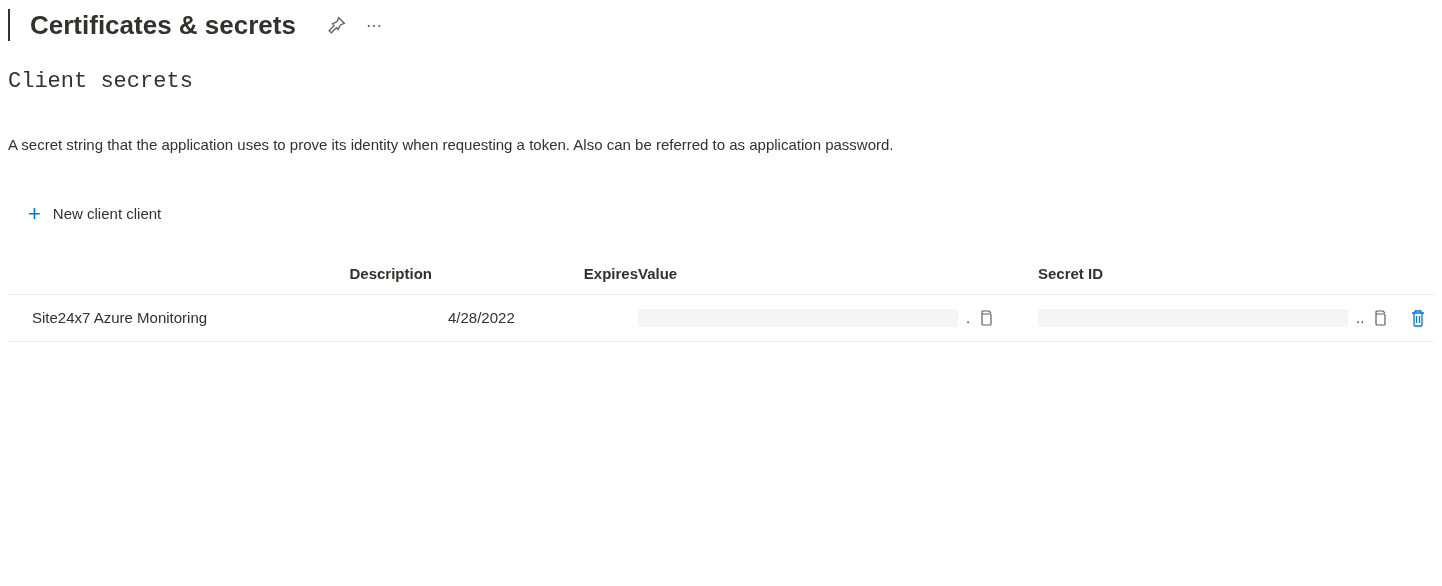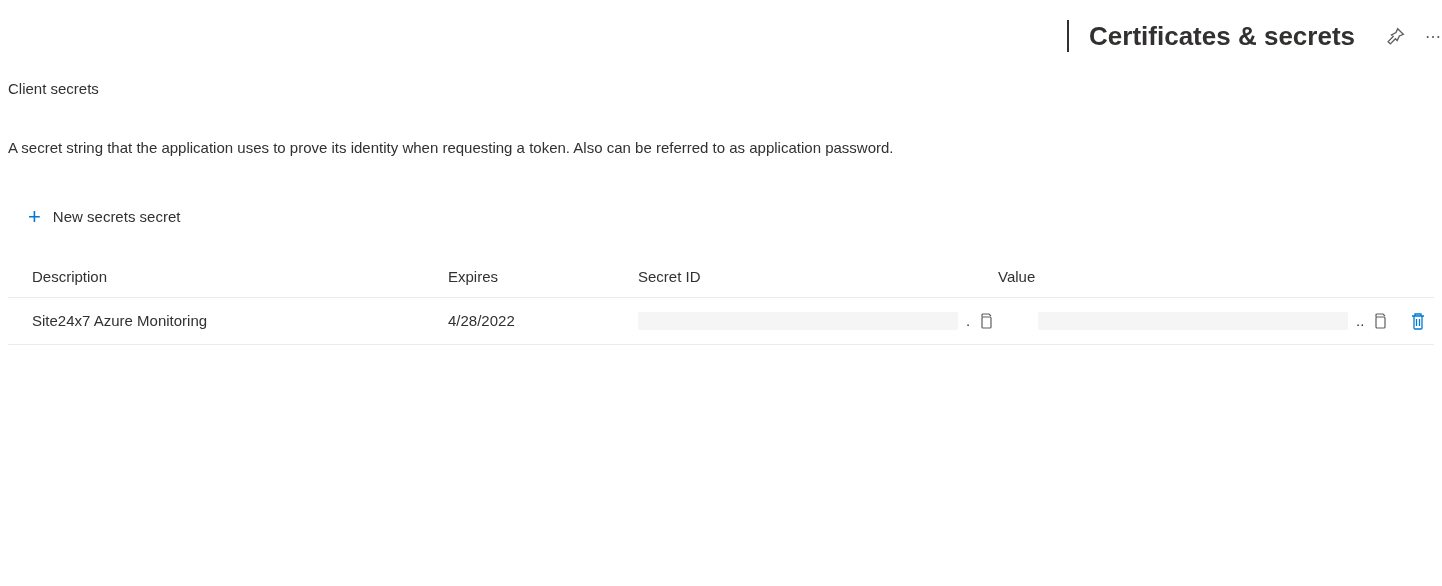--- a/index.html
+++ b/index.html
@@ -11,23 +11,22 @@
       font-family: 'Segoe UI', Tahoma, Geneva, Verdana, sans-serif;
       background: #ffffff;
       color: #323130;
       width: 1442px;
       height: 586px;
       overflow: hidden;
     }
     .header {
       display: flex;
       align-items: center;
-      padding: 20px 0 8px 8px;
+      padding: 9px 0 8px 8px;
       gap: 16px;
-      justify-content: flex-end;
     }
     .header-divider {
       width: 2px;
       height: 32px;
       background: #323130;
       margin-right: 4px;
     }
     .page-title {
       font-size: 26px;
       font-weight: 600;
@@ -48,24 +47,25 @@
     .more-icon {
       cursor: pointer;
       color: #605e5c;
       font-size: 16px;
       letter-spacing: 1px;
     }
     .content {
       padding: 20px 8px 0 8px;
     }
     .section-title {
-      font-size: 15px;
+      font-size: 22px;
       font-weight: 400;
       color: #323130;
       margin-bottom: 20px;
+      font-family: Liberation Mono, monospace;
     }
     .section-description {
       font-size: 15px;
       color: #323130;
       margin-bottom: 40px;
       line-height: 1.5;
       margin-top: 40px;
     }
     .new-secret-btn {
       display: inline-flex;
@@ -93,22 +93,23 @@
       border-bottom: 1px solid #edebe9;
     }
     .table-row {
       display: flex;
       padding: 14px 0 14px 24px;
       border-bottom: 1px solid #edebe9;
       align-items: center;
     }
     .th {
       font-size: 15px;
-      font-weight: 400;
-      color: #323130;
+      font-weight: 700;
+      color: #323130;
+      text-align: right;
     }
     .td {
       font-size: 15px;
       color: #323130;
     }
     .col-description {
       width: 400px;
     }
     .col-expires {
       width: 190px;
@@ -179,29 +180,29 @@
     <span class="more-icon">⋯</span>
   </div>
 </div>
 
 <div class="content">
   <h2 class="section-title">Client secrets</h2>
   <p class="section-description">A secret string that the application uses to prove its identity when requesting a token. Also can be referred to as application password.</p>
 
   <div class="new-secret-btn">
     <span class="plus-icon">+</span>
-    <span>New secrets secret</span>
+    <span>New client client</span>
   </div>
 
   <div class="table">
     <div class="table-header">
       <div class="th col-description">Description</div>
       <div class="th col-expires">Expires</div>
+      <div class="th col-value">Value</div>
       <div class="th col-secretid">Secret ID</div>
-      <div class="th col-value">Value</div>
       <div class="th col-actions"></div>
     </div>
 
     <div class="table-row">
       <div class="td col-description">Site24x7 Azure Monitoring</div>
       <div class="td col-expires">4/28/2022</div>
       <div class="td col-value">
         <span class="redacted"></span>
         <span class="dots">.</span>
         <svg class="copy-icon" viewBox="0 0 16 16" fill="none" stroke="currentColor" stroke-width="1.2">

